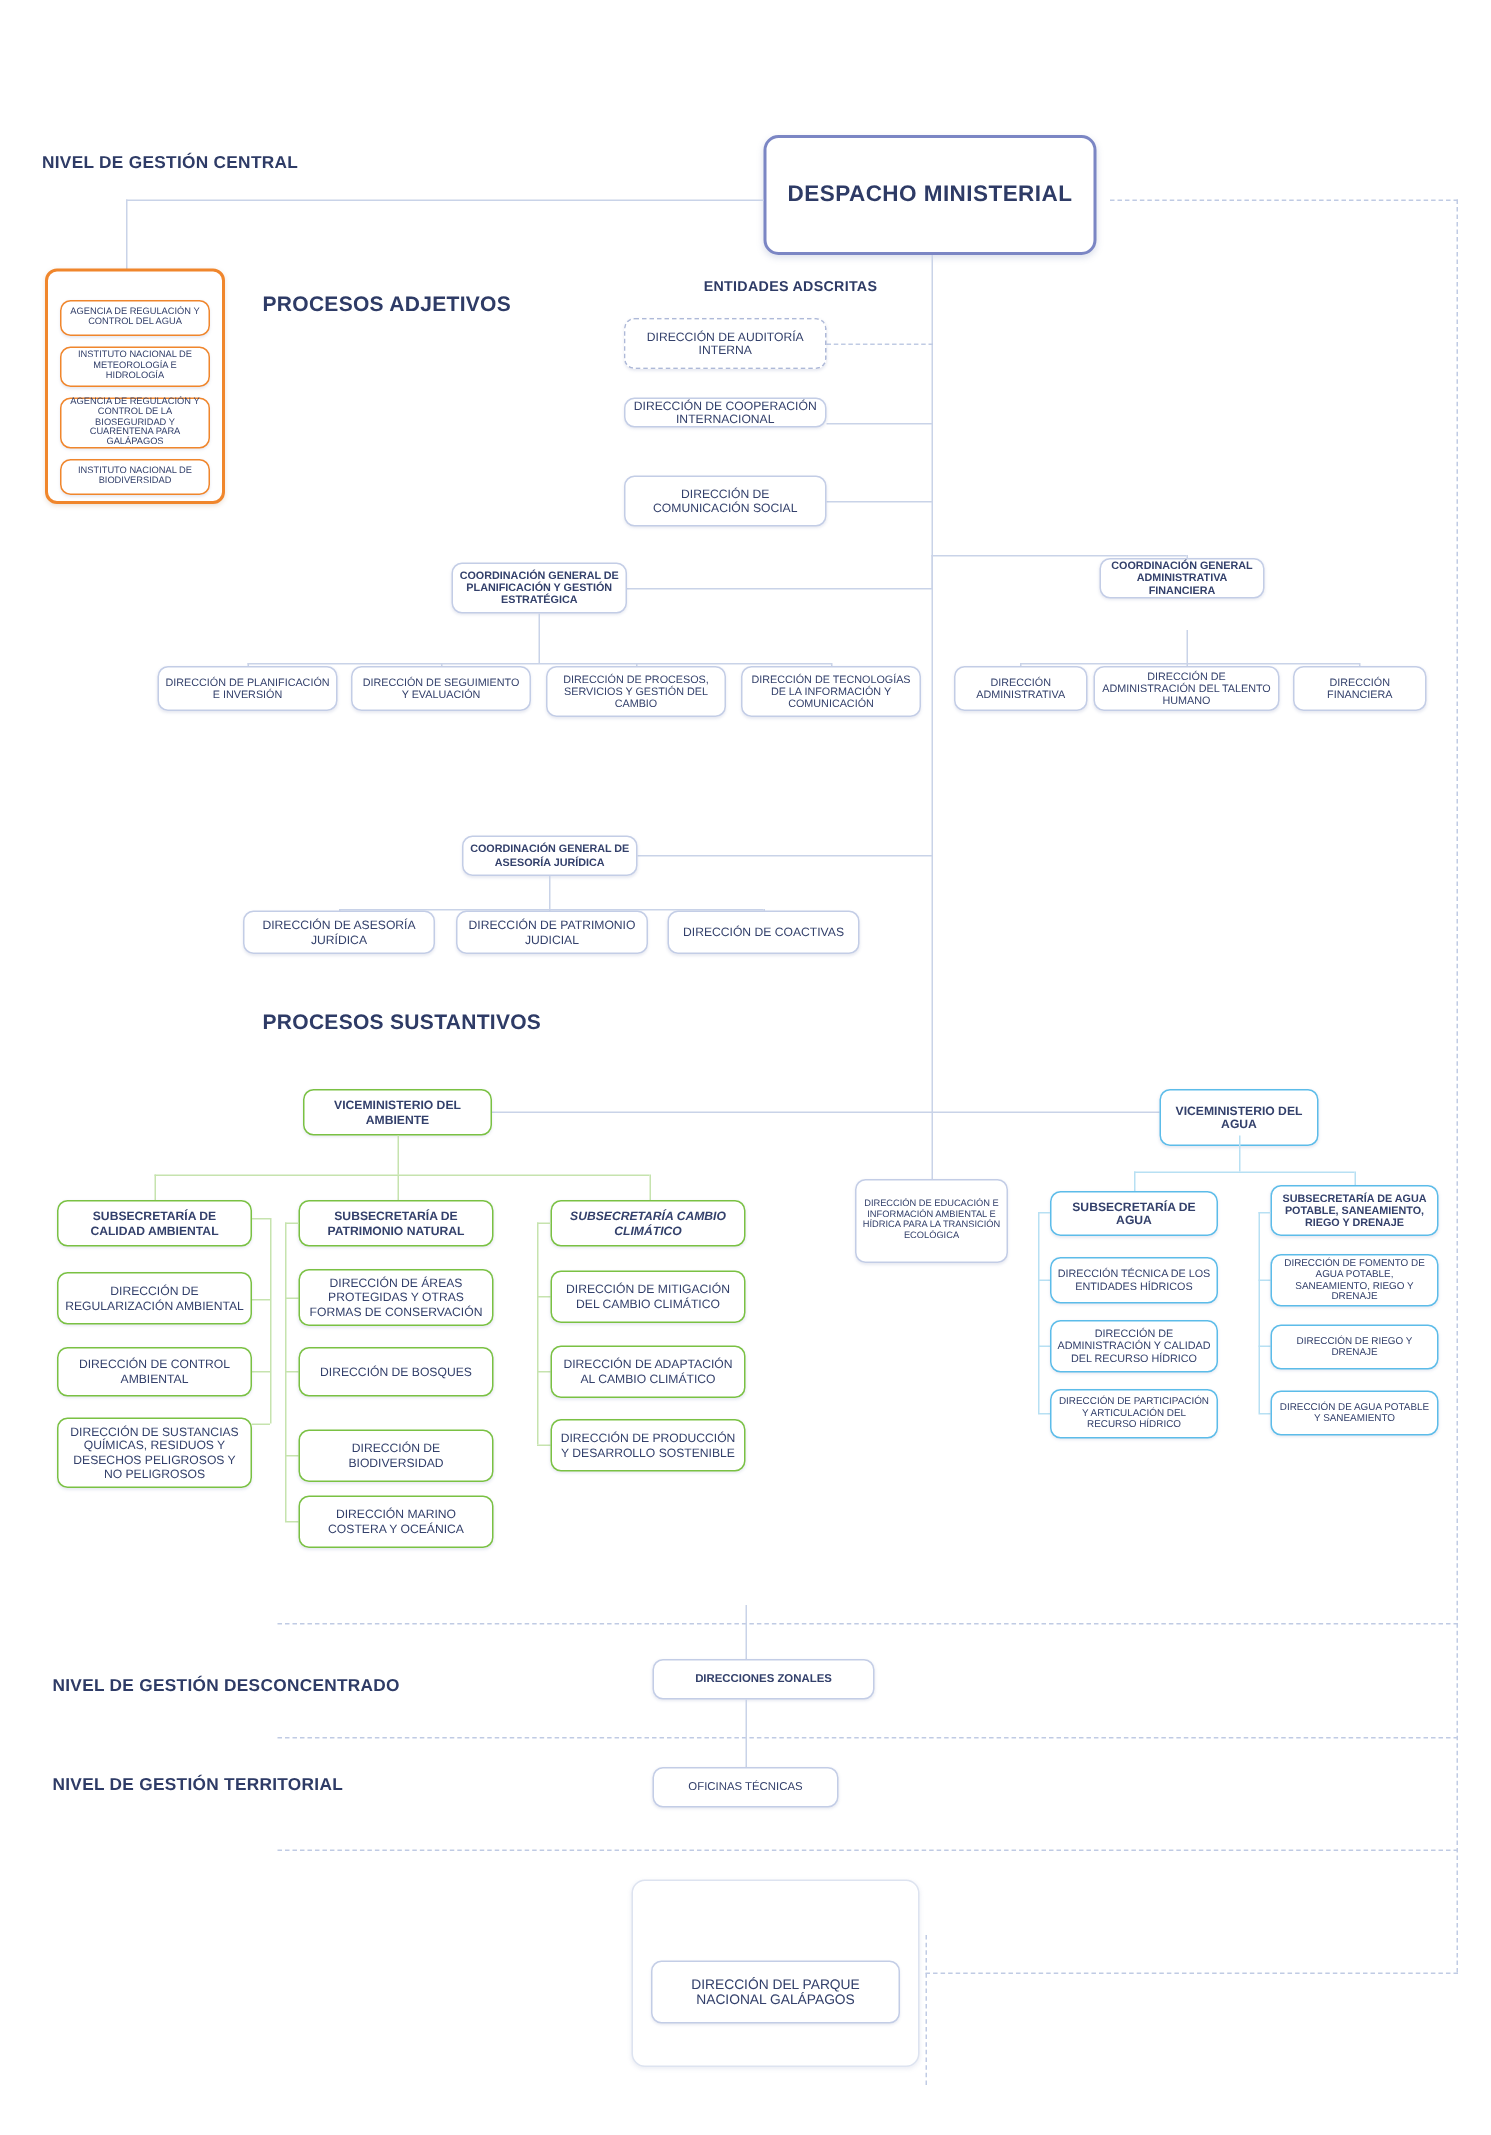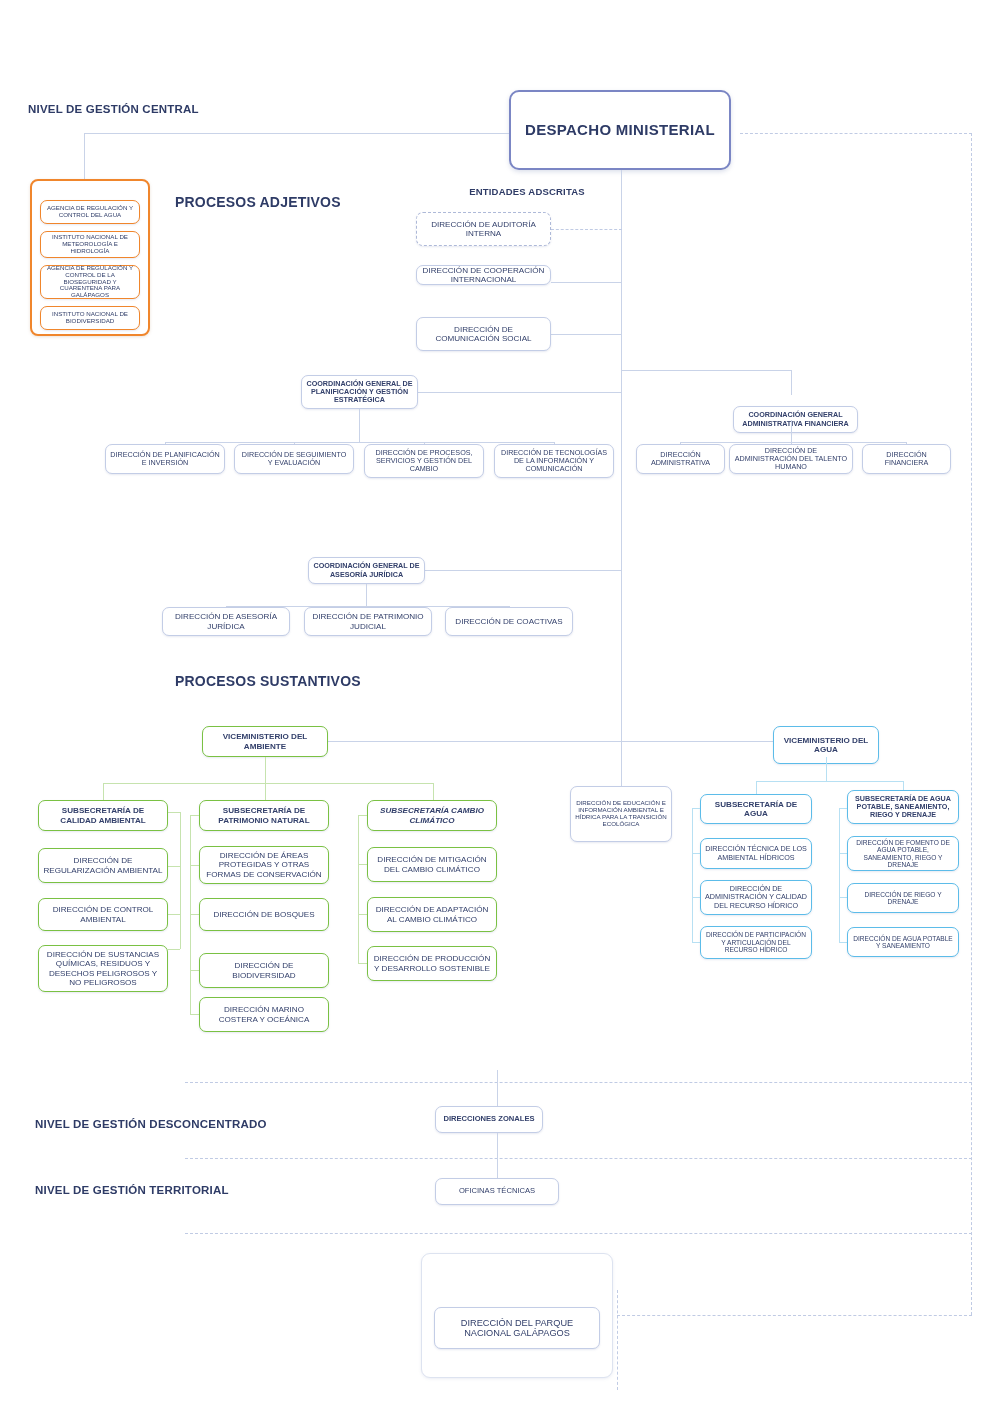--- a/index.html
+++ b/index.html
@@ -137,21 +137,21 @@
   <div class="ln lnv" style="left:554px;top:442px;height:14px;"></div>
 
   <div class="node n-blue fs7" style="left:105px;top:444px;width:120px;height:30px;">DIRECCIÓN DE PLANIFICACIÓN E INVERSIÓN</div>
   <div class="node n-blue fs7" style="left:234px;top:444px;width:120px;height:30px;">DIRECCIÓN DE SEGUIMIENTO Y EVALUACIÓN</div>
   <div class="node n-blue fs7" style="left:364px;top:444px;width:120px;height:34px;">DIRECCIÓN DE PROCESOS, SERVICIOS Y GESTIÓN DEL CAMBIO</div>
   <div class="node n-blue fs7" style="left:494px;top:444px;width:120px;height:34px;">DIRECCIÓN DE TECNOLOGÍAS DE LA INFORMACIÓN Y COMUNICACIÓN</div>
 
   <div class="ln lnv" style="left:621px;top:370px;height:22px;"></div>
   <div class="ln lnh" style="left:621px;top:370px;width:170px;"></div>
   <div class="ln lnv" style="left:791px;top:370px;height:25px;"></div>
-  <div class="node n-blue n-head fs7" style="left:733px;top:406px;width:125px;height:27px;">COORDINACIÓN GENERAL ADMINISTRATIVA FINANCIERA</div>
+  <div class="node n-blue n-head fs7" style="left:733px;top:372px;width:110px;height:27px;">COORDINACIÓN GENERAL ADMINISTRATIVA FINANCIERA</div>
   <div class="ln lnv" style="left:791px;top:420px;height:22px;"></div>
   <div class="ln lnh" style="left:680px;top:442px;width:226px;"></div>
   <div class="ln lnv" style="left:680px;top:442px;height:14px;"></div>
   <div class="ln lnv" style="left:791px;top:442px;height:14px;"></div>
   <div class="ln lnv" style="left:906px;top:442px;height:14px;"></div>
 
   <div class="node n-blue fs7" style="left:636px;top:444px;width:89px;height:30px;">DIRECCIÓN ADMINISTRATIVA</div>
   <div class="node n-blue fs7" style="left:729px;top:444px;width:124px;height:30px;">DIRECCIÓN DE ADMINISTRACIÓN DEL TALENTO HUMANO</div>
   <div class="node n-blue fs7" style="left:862px;top:444px;width:89px;height:30px;">DIRECCIÓN FINANCIERA</div>
 
@@ -219,36 +219,36 @@
   <div class="ln lnv ln-cyan" style="left:756px;top:781px;height:13px;"></div>
   <div class="ln lnv ln-cyan" style="left:903px;top:781px;height:13px;"></div>
 
   <div class="node n-cyan-head fs8" style="left:700px;top:794px;width:112px;height:30px;">SUBSECRETARÍA DE AGUA</div>
   <div class="ln lnv ln-cyan" style="left:692px;top:808px;height:134px;"></div>
   <div class="ln lnh ln-cyan" style="left:692px;top:808px;width:8px;"></div>
   <div class="ln lnh ln-cyan" style="left:692px;top:853px;width:8px;"></div>
   <div class="ln lnh ln-cyan" style="left:692px;top:897px;width:8px;"></div>
   <div class="ln lnh ln-cyan" style="left:692px;top:942px;width:8px;"></div>
 
-  <div class="node n-cyan fs7" style="left:700px;top:838px;width:112px;height:31px;">DIRECCIÓN TÉCNICA DE LOS AMBIENTAL HÍDRICOS</div>
+  <div class="node n-cyan fs7" style="left:700px;top:838px;width:112px;height:31px;">DIRECCIÓN TÉCNICA DE LOS ENTIDADES HÍDRICOS</div>
   <div class="node n-cyan fs7" style="left:700px;top:880px;width:112px;height:35px;">DIRECCIÓN DE ADMINISTRACIÓN Y CALIDAD DEL RECURSO HÍDRICO</div>
   <div class="node n-cyan fs65" style="left:700px;top:926px;width:112px;height:33px;">DIRECCIÓN DE PARTICIPACIÓN Y ARTICULACIÓN DEL RECURSO HÍDRICO</div>
 
   <div class="node n-cyan-head fs7" style="left:847px;top:790px;width:112px;height:34px;">SUBSECRETARÍA DE AGUA POTABLE, SANEAMIENTO, RIEGO Y DRENAJE</div>
   <div class="ln lnv ln-cyan" style="left:839px;top:808px;height:134px;"></div>
   <div class="ln lnh ln-cyan" style="left:839px;top:808px;width:8px;"></div>
   <div class="ln lnh ln-cyan" style="left:839px;top:853px;width:8px;"></div>
   <div class="ln lnh ln-cyan" style="left:839px;top:897px;width:8px;"></div>
   <div class="ln lnh ln-cyan" style="left:839px;top:942px;width:8px;"></div>
 
   <div class="node n-cyan fs65" style="left:847px;top:836px;width:112px;height:35px;">DIRECCIÓN DE FOMENTO DE AGUA POTABLE, SANEAMIENTO, RIEGO Y DRENAJE</div>
   <div class="node n-cyan fs65" style="left:847px;top:883px;width:112px;height:30px;">DIRECCIÓN DE RIEGO Y DRENAJE</div>
   <div class="node n-cyan fs65" style="left:847px;top:927px;width:112px;height:30px;">DIRECCIÓN DE AGUA POTABLE Y SANEAMIENTO</div>
 
   <div class="ln lnv" style="left:497px;top:1070px;height:36px;"></div>
-  <div class="node n-blue n-head fs75" style="left:435px;top:1106px;width:108px;height:27px;text-align:center;">DIRECCIONES ZONALES</div>
+  <div class="node n-blue n-head fs75" style="left:435px;top:1106px;width:148px;height:27px;text-align:center;">DIRECCIONES ZONALES</div>
   <div class="ln lnv" style="left:497px;top:1133px;height:45px;"></div>
   <div class="node n-blue fs75" style="left:435px;top:1178px;width:124px;height:27px;">OFICINAS TÉCNICAS</div>
 
   <div class="box-light" style="left:421px;top:1253px;width:192px;height:125px;"></div>
   <div class="node n-blue fs9" style="left:434px;top:1307px;width:166px;height:42px;">DIRECCIÓN DEL PARQUE NACIONAL GALÁPAGOS</div>
 
 </div>
 
 </body></html>

